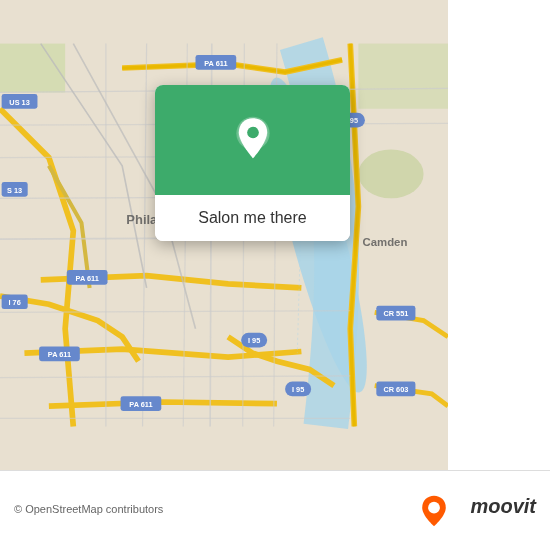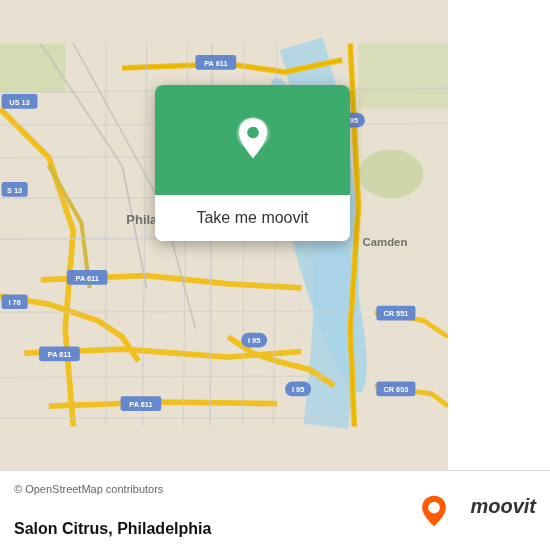--- a/index.html
+++ b/index.html
@@ -215,28 +215,27 @@
 
   <div class="popup-card">
     <div class="popup-header" style="background-color: #3dab6b;">
       <svg class="location-pin" viewBox="0 0 50 60" xmlns="http://www.w3.org/2000/svg">
         <circle cx="25" cy="22" r="20" fill="white" opacity="0.25"></circle>
         <circle cx="25" cy="22" r="18" fill="white" opacity="0.15"></circle>
         <path d="M25 4 C15 4 8 11 8 21 C8 33 25 52 25 52 C25 52 42 33 42 21 C42 11 35 4 25 4Z" fill="white"></path>
         <circle cx="25" cy="21" r="7" fill="#3dab6b"></circle>
       </svg>
     </div>
-    <button class="popup-btn">Take me moovit</button>
+    <button class="popup-btn">Salon me there</button>
   </div>
 </div>
 
 <div id="bottom-bar">
   <div class="bottom-left">
     <span class="attribution">© OpenStreetMap contributors</span>
-    <span class="place-name">Salon Citrus, Philadelphia</span>
   </div>
   <div class="moovit-logo">
     <svg class="moovit-pin" viewBox="0 0 32 38" xmlns="http://www.w3.org/2000/svg">
       <path d="M16 1 C8 1 2 7 2 15 C2 25 16 37 16 37 C16 37 30 25 30 15 C30 7 24 1 16 1Z" fill="#ff5a00"></path>
       <circle cx="16" cy="15" r="7" fill="white"></circle>
     </svg>
     <span class="moovit-text">moovit</span>
   </div>
 </div>
 

